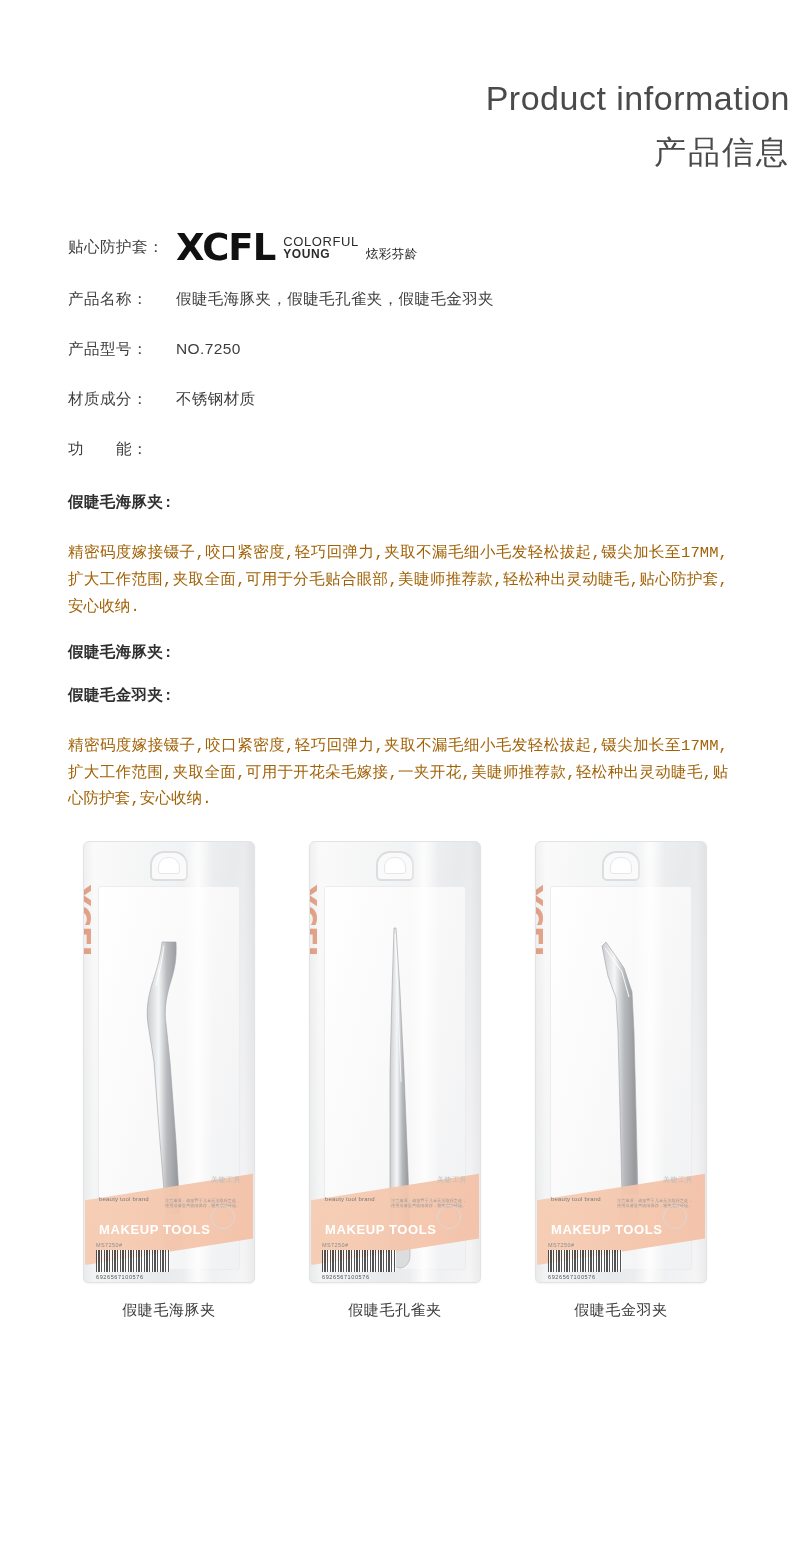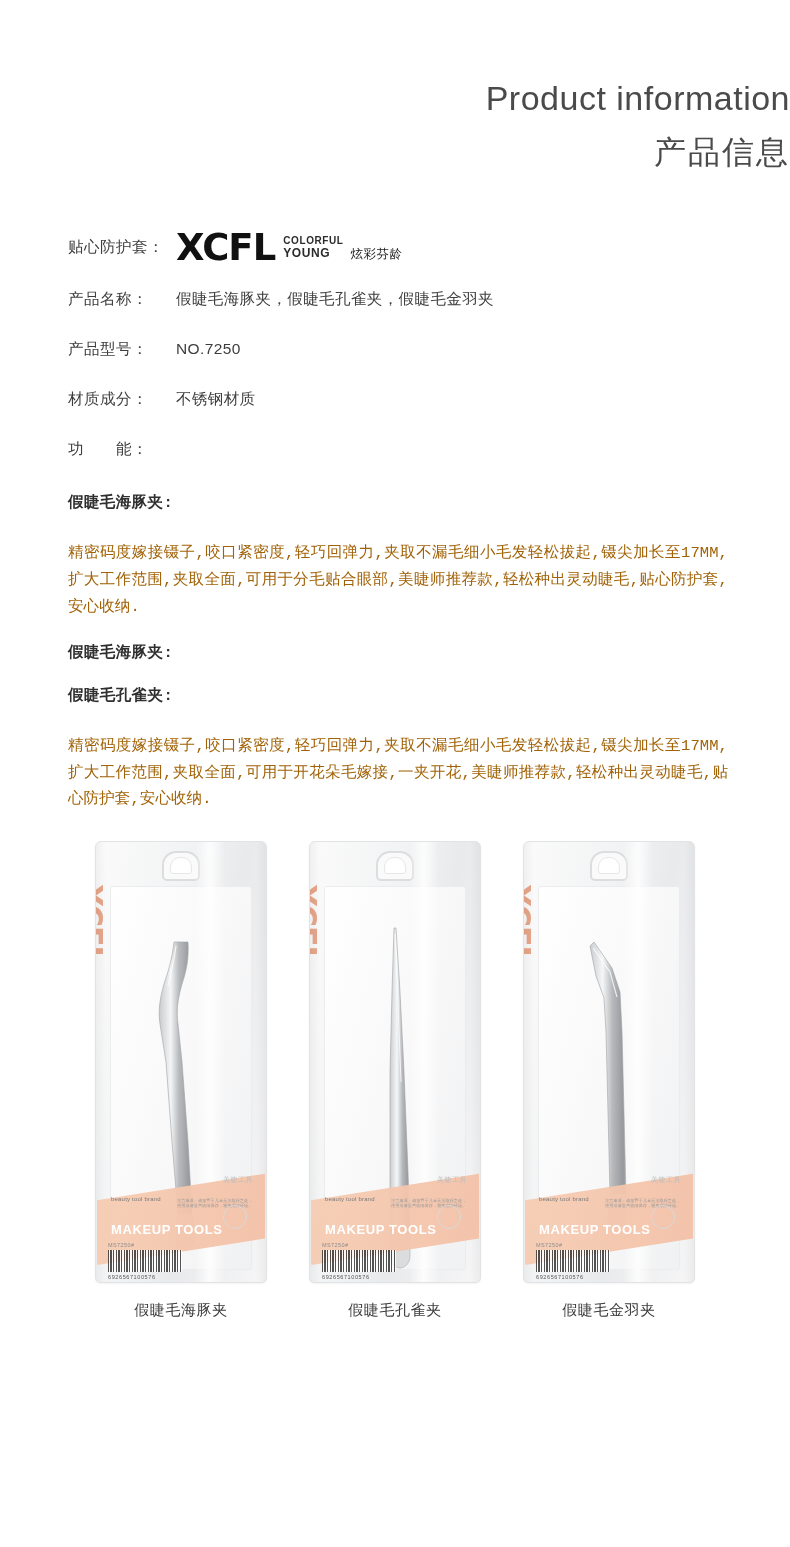--- a/index.html
+++ b/index.html
@@ -74,25 +74,25 @@
     color: #111;
     line-height: 1;
     font-family: "DejaVu Sans", sans-serif;
     position: relative;
   }
   .logo-sub {
     margin-left: 8px;
     line-height: 1.05;
   }
   .logo-sub .l1 {
-    font-size: 10px;
+    font-size: 13px;
     letter-spacing: 0.6px;
     color: #2b2b2b;
     display: block;
-    font-weight: 700;
+    font-weight: 400;
   }
   .logo-sub .l2 {
     font-size: 12px;
     letter-spacing: 0.6px;
     color: #2b2b2b;
     display: block;
     font-weight: 700;
   }
   .logo-cn {
     font-size: 12.5px;
@@ -125,21 +125,21 @@
     letter-spacing: 0.1px;
     text-align: justify;
     margin-top: 27px;
   }
 
   
   .products {
     margin-top: 28px;
     display: flex;
     justify-content: center;
-    gap: 28px;
+    gap: 40px;
     padding: 0 52px;
   }
   .product {
     width: 186px;
     display: flex;
     flex-direction: column;
     align-items: center;
   }
 
   .pack {
@@ -381,21 +381,21 @@
   <div class="fn-block">
     <div class="fn-head">假睫毛海豚夹:</div>
     <div class="fn-body">精密码度嫁接镊子,咬口紧密度,轻巧回弹力,夹取不漏毛细小毛发轻松拔起,镊尖加长至17MM,扩大工作范围,夹取全面,可用于分毛贴合眼部,美睫师推荐款,轻松种出灵动睫毛,贴心防护套,安心收纳.</div>
   </div>
 
   <div class="fn-block">
     <div class="fn-head">假睫毛海豚夹:</div>
   </div>
 
   <div class="fn-block">
-    <div class="fn-head">假睫毛孔雀夹:</div>
+    <div class="fn-head">假睫毛金羽夹:</div>
     <div class="fn-body">精密码度嫁接镊子,咬口紧密度,轻巧回弹力,夹取不漏毛细小毛发轻松拔起,镊尖加长至17MM,扩大工作范围,夹取全面,可用于开花朵毛嫁接,一夹开花,美睫师推荐款,轻松种出灵动睫毛,贴心防护套,安心收纳.</div>
   </div>
 
 </div>
 
 <div class="products">
 
   <div class="product">
     <div class="pack">
       <div class="tab"></div>

